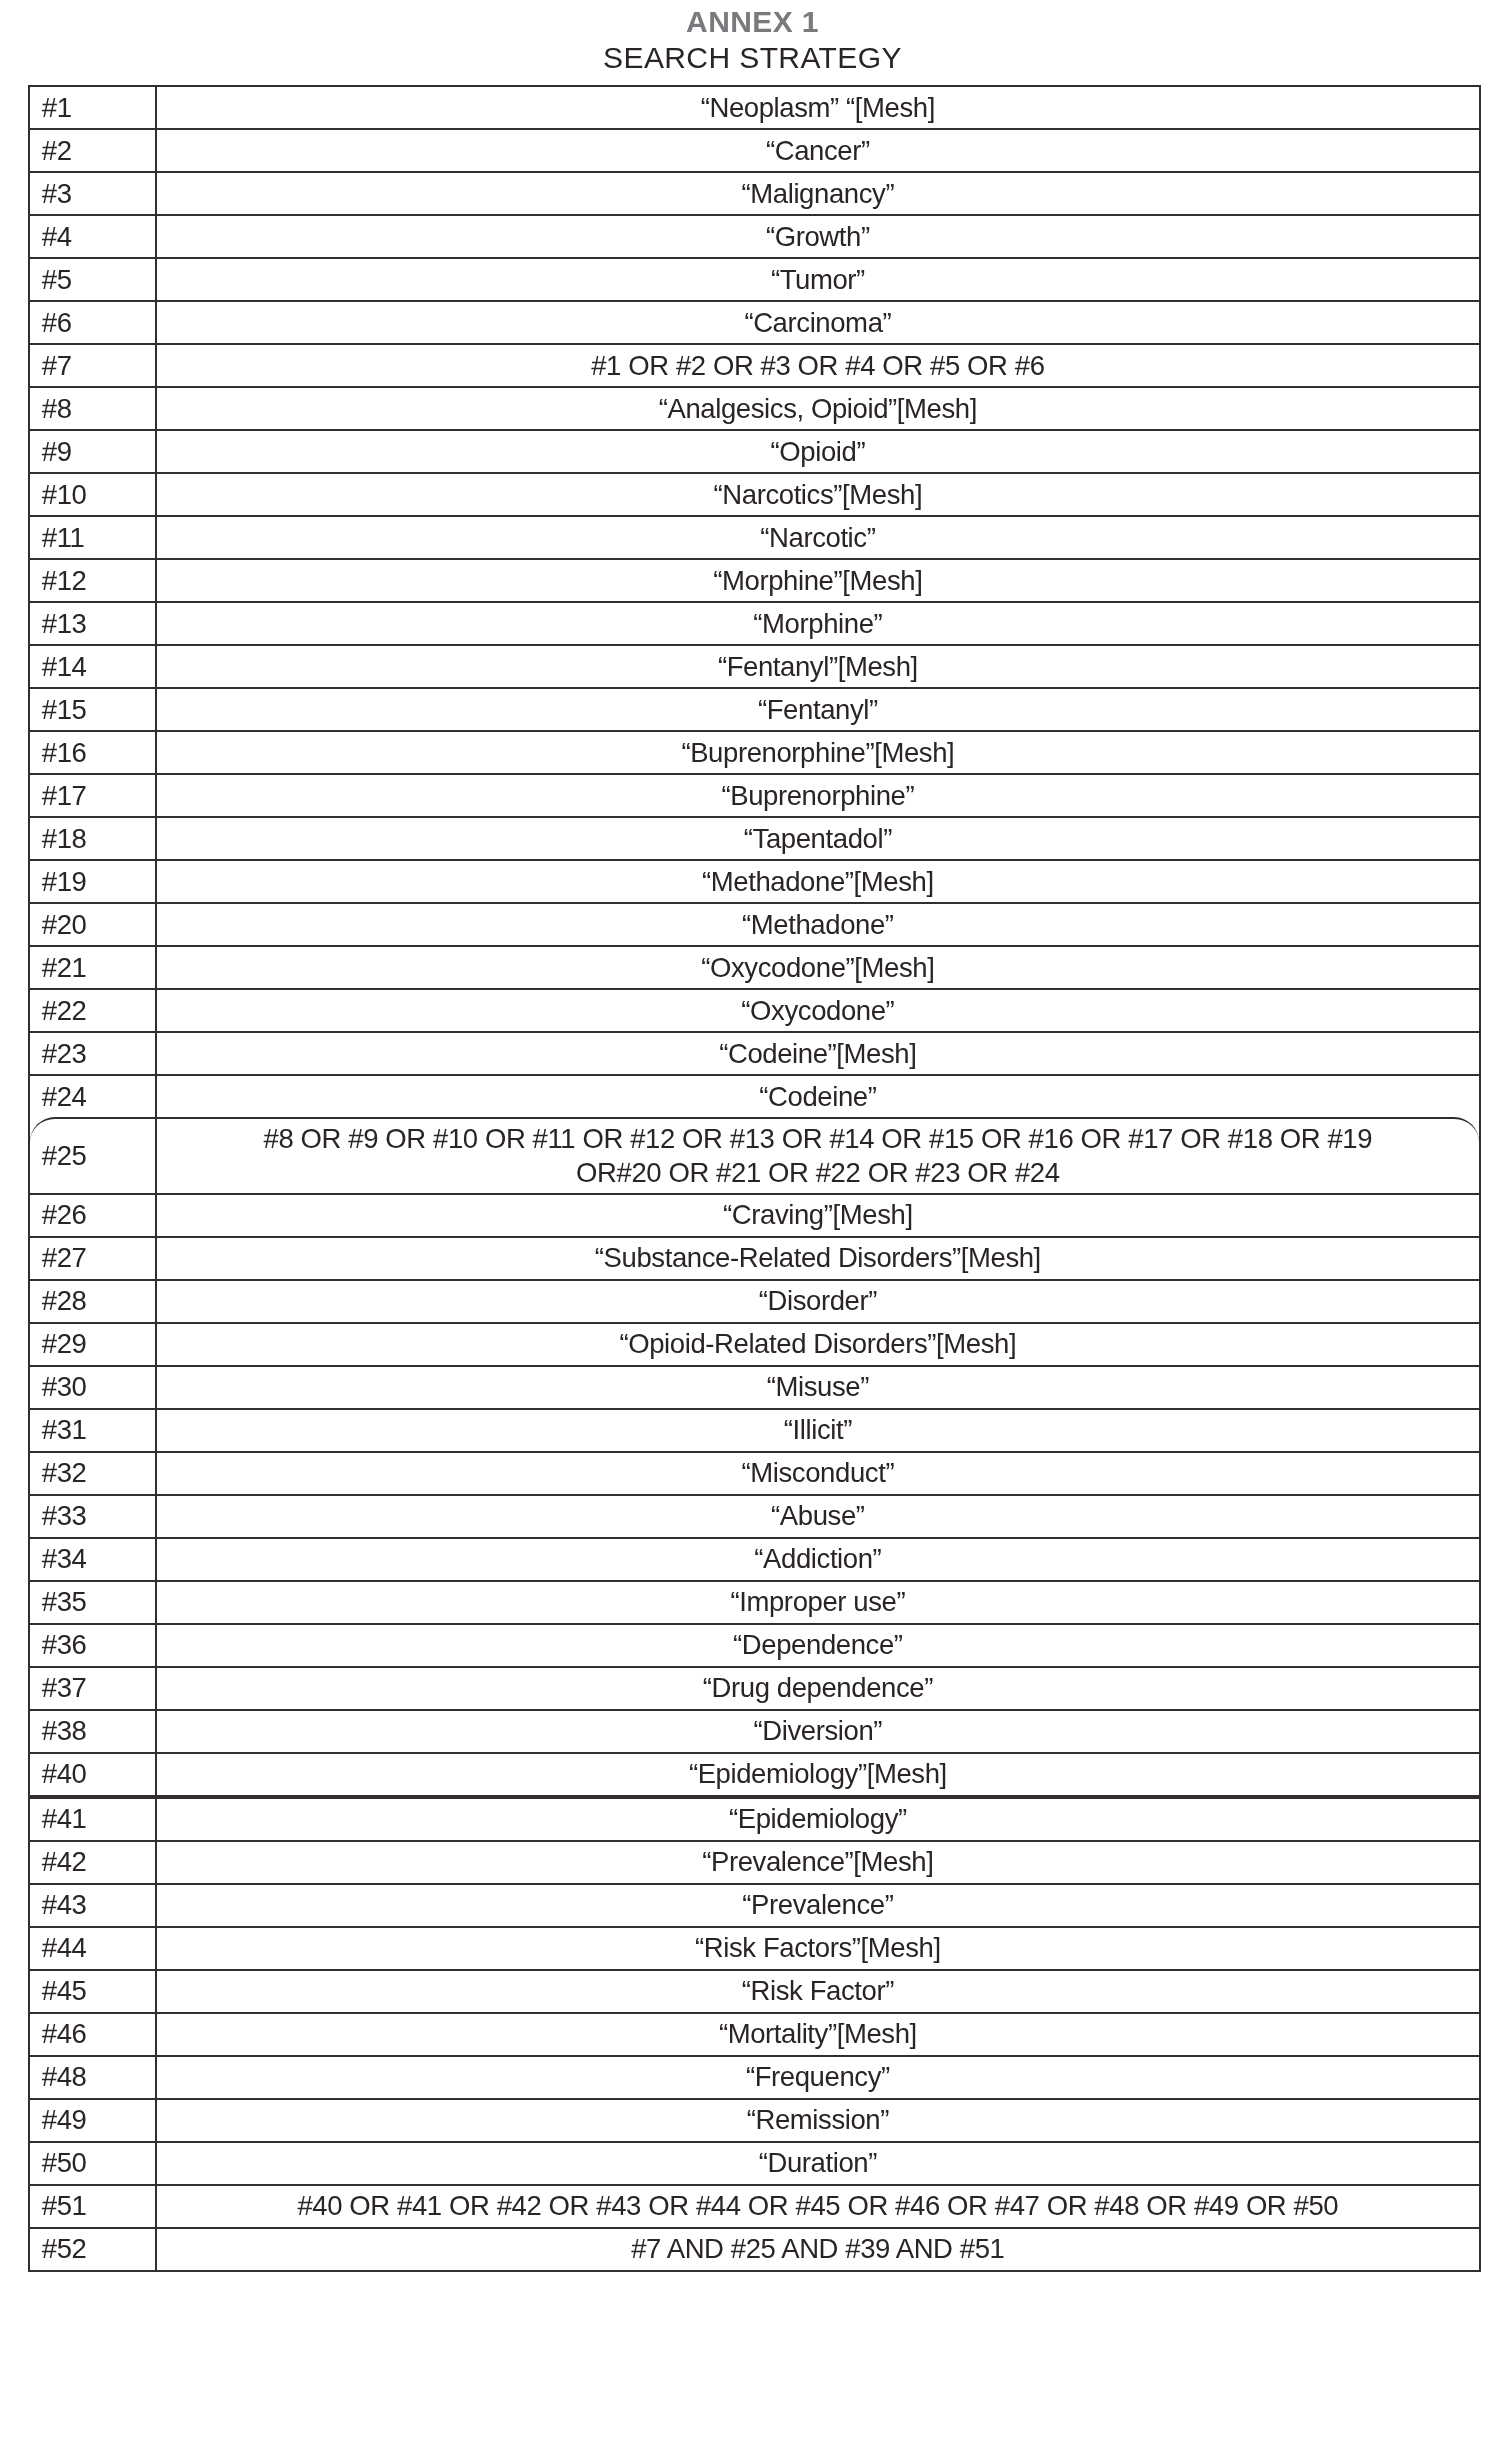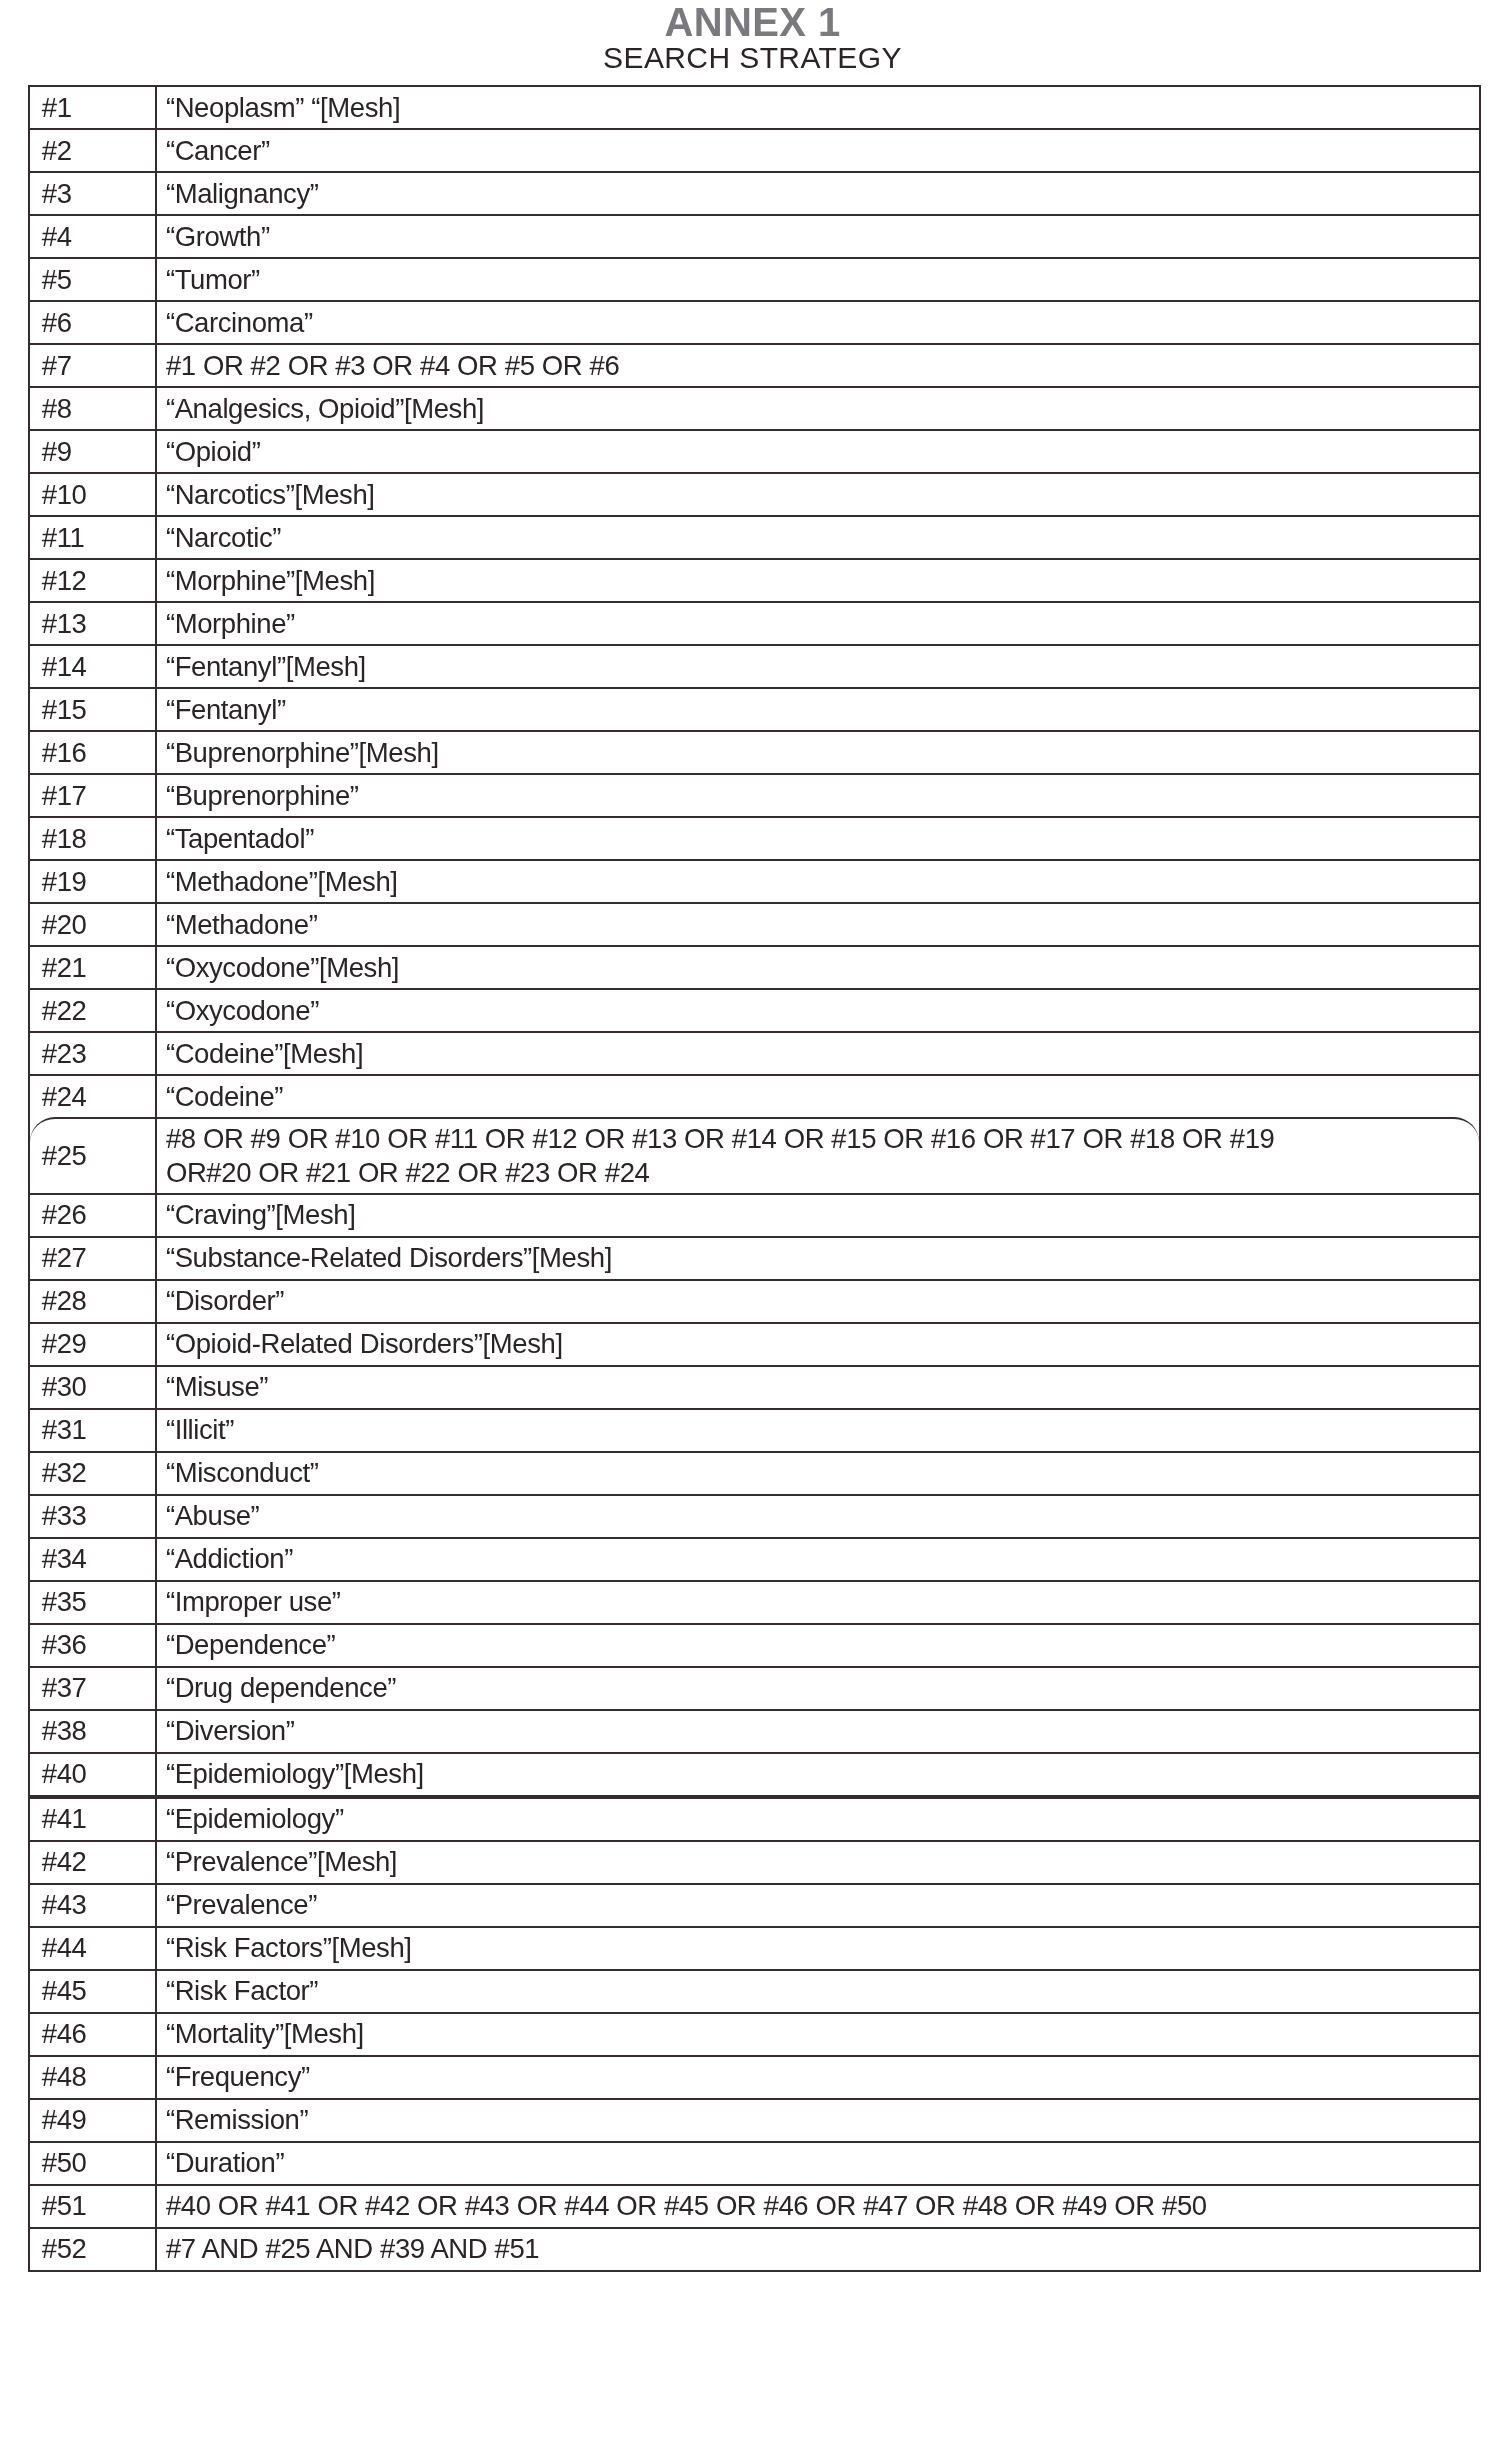--- a/index.html
+++ b/index.html
@@ -18,21 +18,21 @@
   .header {
     position: absolute;
     top: 0;
     left: 0;
     width: 1505px;
     text-align: center;
   }
   .annex-title {
     margin: 0;
     padding-top: 5.8px;
-    font-size: 40px;
+    font-size: 30px;
     line-height: 32px;
     font-weight: bold;
     letter-spacing: 0.4px;
     color: #7a797d;
   }
   .annex-subtitle {
     margin: 0;
     margin-top: 6.5px;
     font-size: 30px;
     line-height: 27.5px;
@@ -83,20 +83,21 @@
   .termcell {
     flex: 1 1 auto;
     display: flex;
     flex-direction: column;
     justify-content: center;
     padding: 2.9px 8.7px 2.9px 9.4px;
   }
   .term-line {
     line-height: 34px;
     white-space: nowrap;
+    text-align: center;
   }
 </style>
 </head>
 <body>
 
 <div class="header">
   <div class="annex-title">ANNEX 1</div>
   <div class="annex-subtitle">SEARCH STRATEGY</div>
 </div>
 

